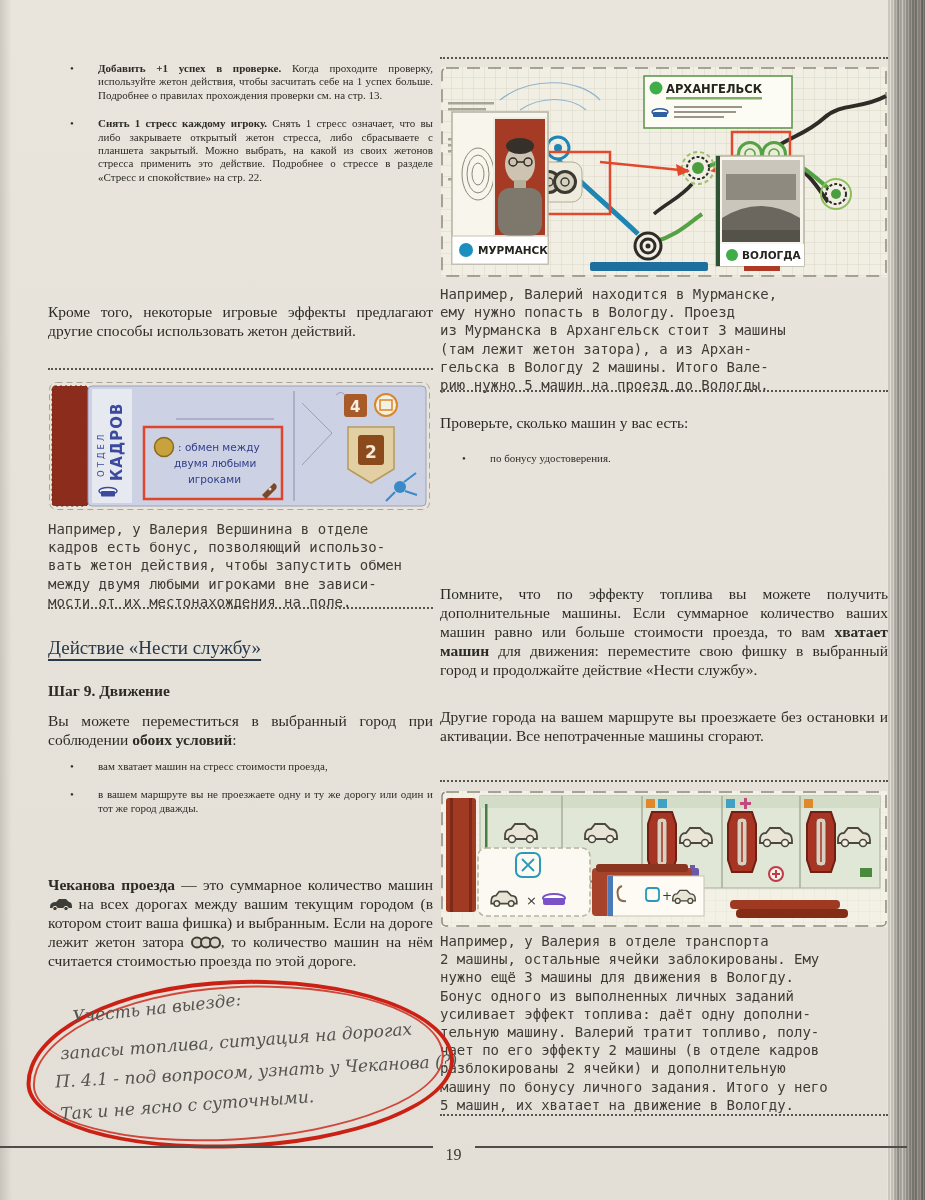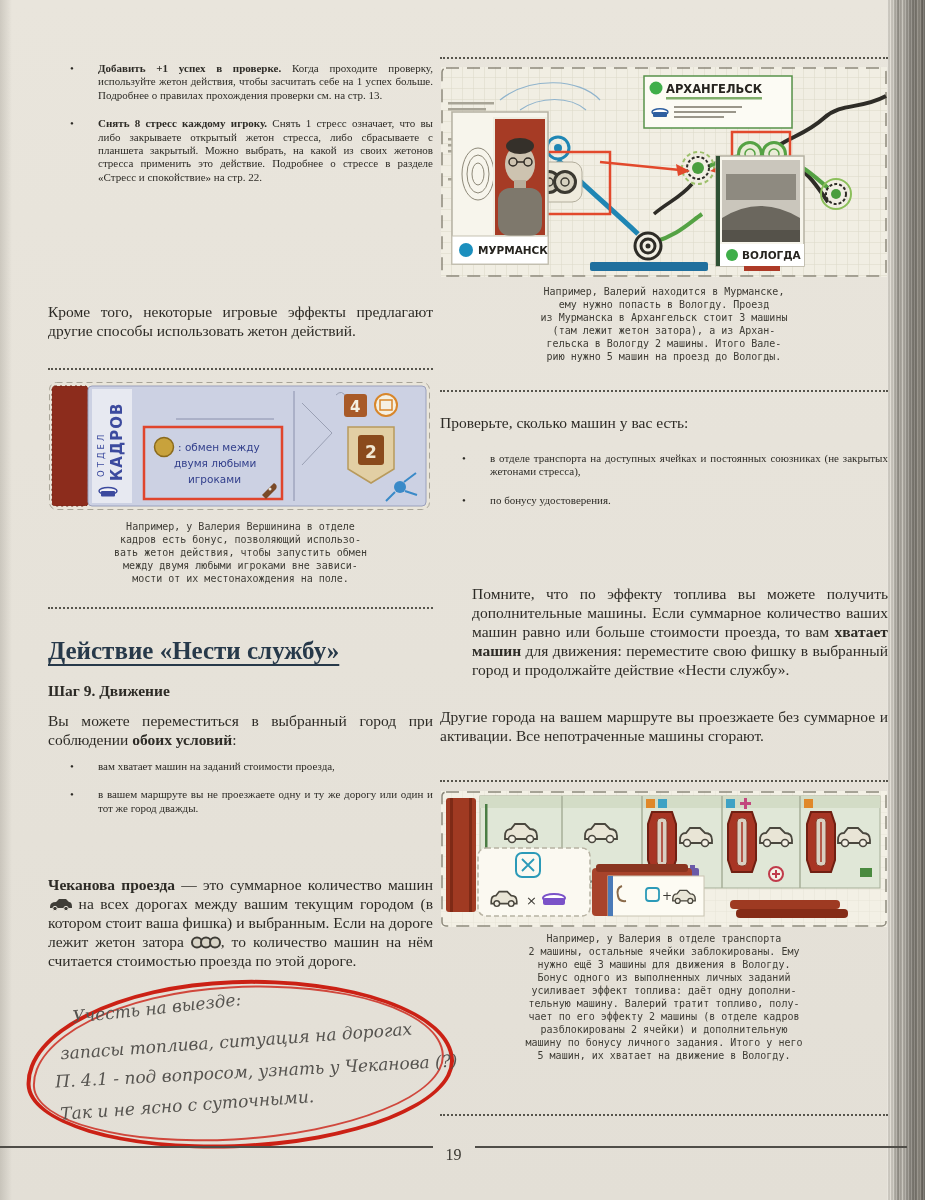--- a/index.html
+++ b/index.html
@@ -8,29 +8,29 @@
         font-family:"Liberation Serif",serif;color:#2d2b26;}
   .left-edge{position:absolute;left:0;top:0;width:12px;height:100%;
         background:linear-gradient(90deg,rgba(60,55,45,.16),rgba(60,55,45,0));}
   .spine{position:absolute;right:0;top:0;width:38px;height:100%;
         background:
          repeating-linear-gradient(90deg,rgba(255,255,255,.12) 0 1px,rgba(0,0,0,.10) 1px 3px),
          linear-gradient(90deg,#e6e2d9 0%,#d9d5cc 14%,#9b978f 30%,#c4c0b7 40%,#a6a29a 50%,#8f8b83 62%,#7b776f 74%,#979389 84%,#6c6861 94%,#837f78 100%);}
   .col{position:absolute;top:0;height:100%;}
   .blk{position:absolute;left:0;right:0;}
   .body{font-size:15.5px;line-height:1.22;text-align:justify;margin:0;}
-  .mono{font-family:"DejaVu Sans Mono",monospace;font-size:10px;line-height:1.3;
-        color:#3e3c35;white-space:pre-line;text-align:center;}
+  .mono{font-family:"DejaVu Sans Mono",monospace;font-size:14px;line-height:1.3;
+        color:#3e3c35;white-space:pre-line;}
   .dotrule{border-top:2px dotted #56544c;height:0;}
   ul.bullets{list-style:none;margin:0;padding:0;}
   ul.bullets li{position:relative;padding-left:50px;text-align:justify;
         font-size:11px;line-height:1.22;}
   ul.bullets li + li{margin-top:15px;}
   ul.bullets li::before{content:"\2022";position:absolute;left:22px;top:0;}
-  .section-title{margin:0;font-size:25px;font-weight:bold;color:#27394a;
+  .section-title{margin:0;font-size:19px;font-weight:normal;color:#27394a;
         text-decoration:underline;text-underline-offset:5px;text-decoration-thickness:2px;}
   .step-title{margin:0;font-size:15.5px;font-weight:bold;}
   .inline-icon{vertical-align:-2px;}
   .hand{position:absolute;white-space:nowrap;font-family:"DejaVu Serif",serif;
         font-style:italic;font-size:17px;color:#55534f;}
   .circle-note{position:absolute;left:26px;top:980px;width:420px;height:160px;
         border:4.5px solid #cb2115;border-radius:49% 51% 52% 48% / 58% 52% 48% 42%;
         transform:rotate(-2deg);}
   .circle-note::before{content:"";position:absolute;inset:2px 6px 4px 2px;
         border:2.5px solid rgba(203,33,21,.8);border-radius:inherit;transform:rotate(-1.2deg);}
@@ -46,21 +46,21 @@
   <div class="left-edge"></div>
   <div class="spine"></div>
 
   <div class="col" style="left:48px;width:385px;">
 
     <ul class="blk bullets" style="top:62px;">
       <li>
         <b>Добавить +1 успех в проверке.</b><span> Когда проходите проверку, используйте жетон действия, чтобы засчитать себе на 1 успех больше. Подробнее о правилах прохождения проверки см. на стр. 13.</span>
       </li>
       <li>
-        <b>Снять 8 стресс каждому игроку.</b><span> Снять 1 стресс означает, что вы либо закрываете открытый жетон стресса, либо сбрасываете с планшета закрытый. Можно выбрать, на какой из своих жетонов стресса применить это действие. Подробнее о стрессе в разделе «Стресс и спокойствие» на стр. 22.</span>
+        <b>Снять 1 стресс каждому игроку.</b><span> Снять 1 стресс означает, что вы либо закрываете открытый жетон стресса, либо сбрасываете с планшета закрытый. Можно выбрать, на какой из своих жетонов стресса применить это действие. Подробнее о стрессе в разделе «Стресс и спокойствие» на стр. 22.</span>
       </li>
     </ul>
 
     <p class="blk body" style="top:303px;">Кроме того, некоторые игровые эффекты предлагают другие способы использовать жетон действий.</p>
 
     <div class="blk dotrule" style="top:368px;"></div>
 
     <div class="blk" style="top:381px;height:130px;">
       <svg width="385" height="130" viewBox="0 0 385 130">
         <rect x="1.5" y="1.5" width="380" height="127" rx="7" fill="#e9e5da" stroke="#a8a498" stroke-width="1" stroke-dasharray="6 4"></rect>
@@ -119,21 +119,21 @@
 
     <div class="blk dotrule" style="top:607px;"></div>
 
     <h2 class="blk section-title" style="top:637px;"><span>Действие «Нести службу»</span></h2>
 
     <h3 class="blk step-title" style="top:682px;">Шаг 9. Движение</h3>
 
     <p class="blk body" style="top:712px;"><span>Вы можете переместиться в выбранный город при соблюдении </span><b>обоих условий</b><span>:</span></p>
 
     <ul class="blk bullets" style="top:760px;">
-      <li><span>вам хватает машин на заданий стоимости проезда,</span></li>
+      <li><span>вам хватает машин на стресс стоимости проезда,</span></li>
       <li><span>в вашем маршруте вы не проезжаете одну и ту же дорогу или один и тот же город дважды.</span></li>
     </ul>
 
     <p class="blk body" style="top:876px;">
       <b>Чеканова проезда</b><span> — это суммарное количество машин </span><svg class="inline-icon" width="24" height="13" viewBox="0 0 24 13">
           <path d="M2,9 q0,-5 6,-5 l3,-3 h7 l3,3 q3,0 3,5 v1 h-22 z" fill="#3f3d37"></path>
           <circle cx="7" cy="10.5" r="2.2" fill="#3f3d37" stroke="#e7e3da" stroke-width="1"></circle>
           <circle cx="18" cy="10.5" r="2.2" fill="#3f3d37" stroke="#e7e3da" stroke-width="1"></circle>
         </svg><span> на всех дорогах между вашим текущим городом (в котором стоит ваша фишка) и выбранным. Если на дороге лежит жетон затора </span><svg class="inline-icon" width="30" height="13" viewBox="0 0 30 13">
           <circle cx="6" cy="6.5" r="5" fill="#d9d5c7" stroke="#3f3d37" stroke-width="2"></circle>
@@ -282,27 +282,26 @@
 из Мурманска в Архангельск стоит 3 машины
 (там лежит жетон затора), а из Архан-
 гельска в Вологду 2 машины. Итого Вале-
 рию нужно 5 машин на проезд до Вологды.</div>
 
     <div class="blk dotrule" style="top:390px;"></div>
 
     <p class="blk body" style="top:414px;">Проверьте, сколько машин у вас есть:</p>
 
     <ul class="blk bullets" style="top:452px;">
-      <li><span>в отделе транспорта на доступных ячейках и постоянных союзниках (не закрытых жетонами стресса),</span></li>
       <li><span>по бонусу удостоверения.</span></li>
     </ul>
 
-    <p class="blk body" style="top:585px;margin-left:32px;"><span>Помните, что по эффекту топлива вы можете получить дополнительные машины. Если суммарное количество ваших машин равно или больше стоимости проезда, то вам </span><b>хватает машин</b><span> для движения: переместите свою фишку в выбранный город и продолжайте действие «Нести службу».</span></p>
-
-    <p class="blk body" style="top:708px;">Другие города на вашем маршруте вы проезжаете без суммарное и активации. Все непотраченные машины сгорают.</p>
+    <p class="blk body" style="top:585px;"><span>Помните, что по эффекту топлива вы можете получить дополнительные машины. Если суммарное количество ваших машин равно или больше стоимости проезда, то вам </span><b>хватает машин</b><span> для движения: переместите свою фишку в выбранный город и продолжайте действие «Нести службу».</span></p>
+
+    <p class="blk body" style="top:708px;">Другие города на вашем маршруте вы проезжаете без остановки и активации. Все непотраченные машины сгорают.</p>
 
     <div class="blk dotrule" style="top:780px;"></div>
 
     <div class="blk" style="top:790px;height:138px;">
       <svg width="448" height="138" viewBox="0 0 448 138">
         <rect x="1" y="1" width="446" height="136" fill="#f3f0e5"></rect>
         <rect x="1" y="1" width="446" height="136" fill="url(#grid)" opacity="0.5"></rect>
         <rect x="2" y="2" width="444" height="134" rx="4" fill="none" stroke="#8d897c" stroke-width="1.5" stroke-dasharray="13 8"></rect>
         <g>
           <rect x="6" y="8" width="30" height="114" rx="3" fill="#a03a22"></rect>

